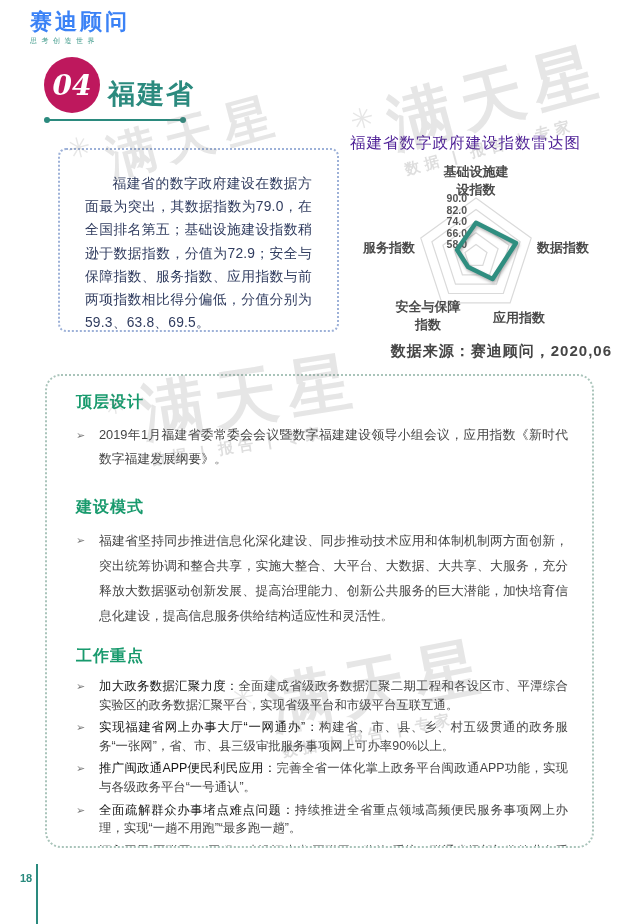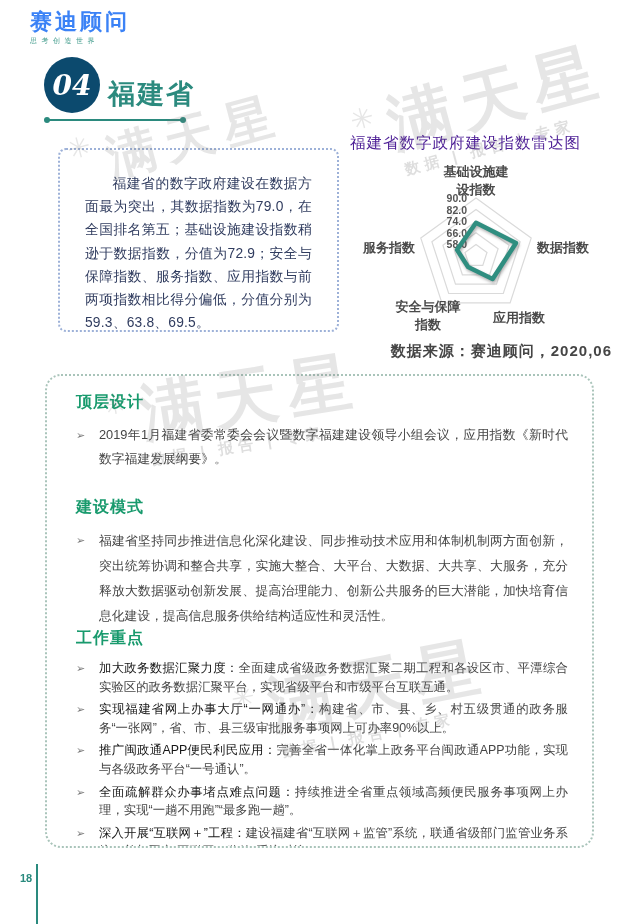--- a/index.html
+++ b/index.html
@@ -19,21 +19,21 @@
   .w3{left:100px;top:388px;transform:rotate(-9deg);}
   .w4{left:228px;top:682px;transform:rotate(-11deg);}
 
   
   .logo{position:absolute;left:30px;top:10px;}
   .logo-name{font-size:22px;font-weight:800;color:#3b82f6;letter-spacing:3px;line-height:1.1;}
   .logo-tagline{font-size:7px;letter-spacing:4.5px;color:#4aa091;margin-top:2px;}
 
   
   .badge{position:absolute;left:44px;top:57px;width:56px;height:56px;border-radius:50%;
-         background:#0c4a6e;color:#fff;display:flex;align-items:center;justify-content:center;
+         background:#be185d;color:#fff;display:flex;align-items:center;justify-content:center;
          font-family:"DejaVu Serif","Liberation Serif",serif;font-style:italic;
          font-size:28px;font-weight:700;}
   .page-title{position:absolute;left:108px;top:76px;font-size:27px;font-weight:800;
               color:#2b8a7e;letter-spacing:2px;}
   .title-underline{position:absolute;left:48px;top:119px;width:134px;height:2px;background:#2b8a7e;}
   .title-underline::before,.title-underline::after{content:"";position:absolute;top:-2px;width:6px;height:6px;
               border-radius:50%;background:#2b8a7e;}
   .title-underline::before{left:-4px;}
   .title-underline::after{right:-4px;}
 
@@ -62,21 +62,21 @@
                padding:16px 24px 0 29px;overflow:hidden;}
   .section-heading{font-size:16px;font-weight:800;color:#189a6d;letter-spacing:1px;margin:0;}
   .blist{list-style:none;margin:10px 0 0 0;padding:0;}
   .bitem{display:flex;color:#454545;}
   .bmark{width:23px;flex:none;color:#777;font-size:11px;}
   .btext{flex:1;text-align:justify;}
   .blead{font-weight:400;color:#161616;}
   .sec-top .bitem{font-size:12.8px;line-height:24px;}
   .sec-mode{margin-top:26px;}
   .sec-mode .bitem{font-size:12.8px;line-height:25px;}
-  .sec-work{}
+  .sec-work{margin-top:18px;}
   .sec-work .bitem{font-size:12.4px;line-height:18.6px;margin-bottom:4px;}
 
   
   .page-number{position:absolute;left:20px;top:872px;font-size:11px;font-weight:700;color:#2a8a7e;}
   .footer-rule{position:absolute;left:36px;top:864px;width:2px;height:60px;background:#2a8a7e;}
 </style>
 </head>
 <body>
 
 <div class="page">

